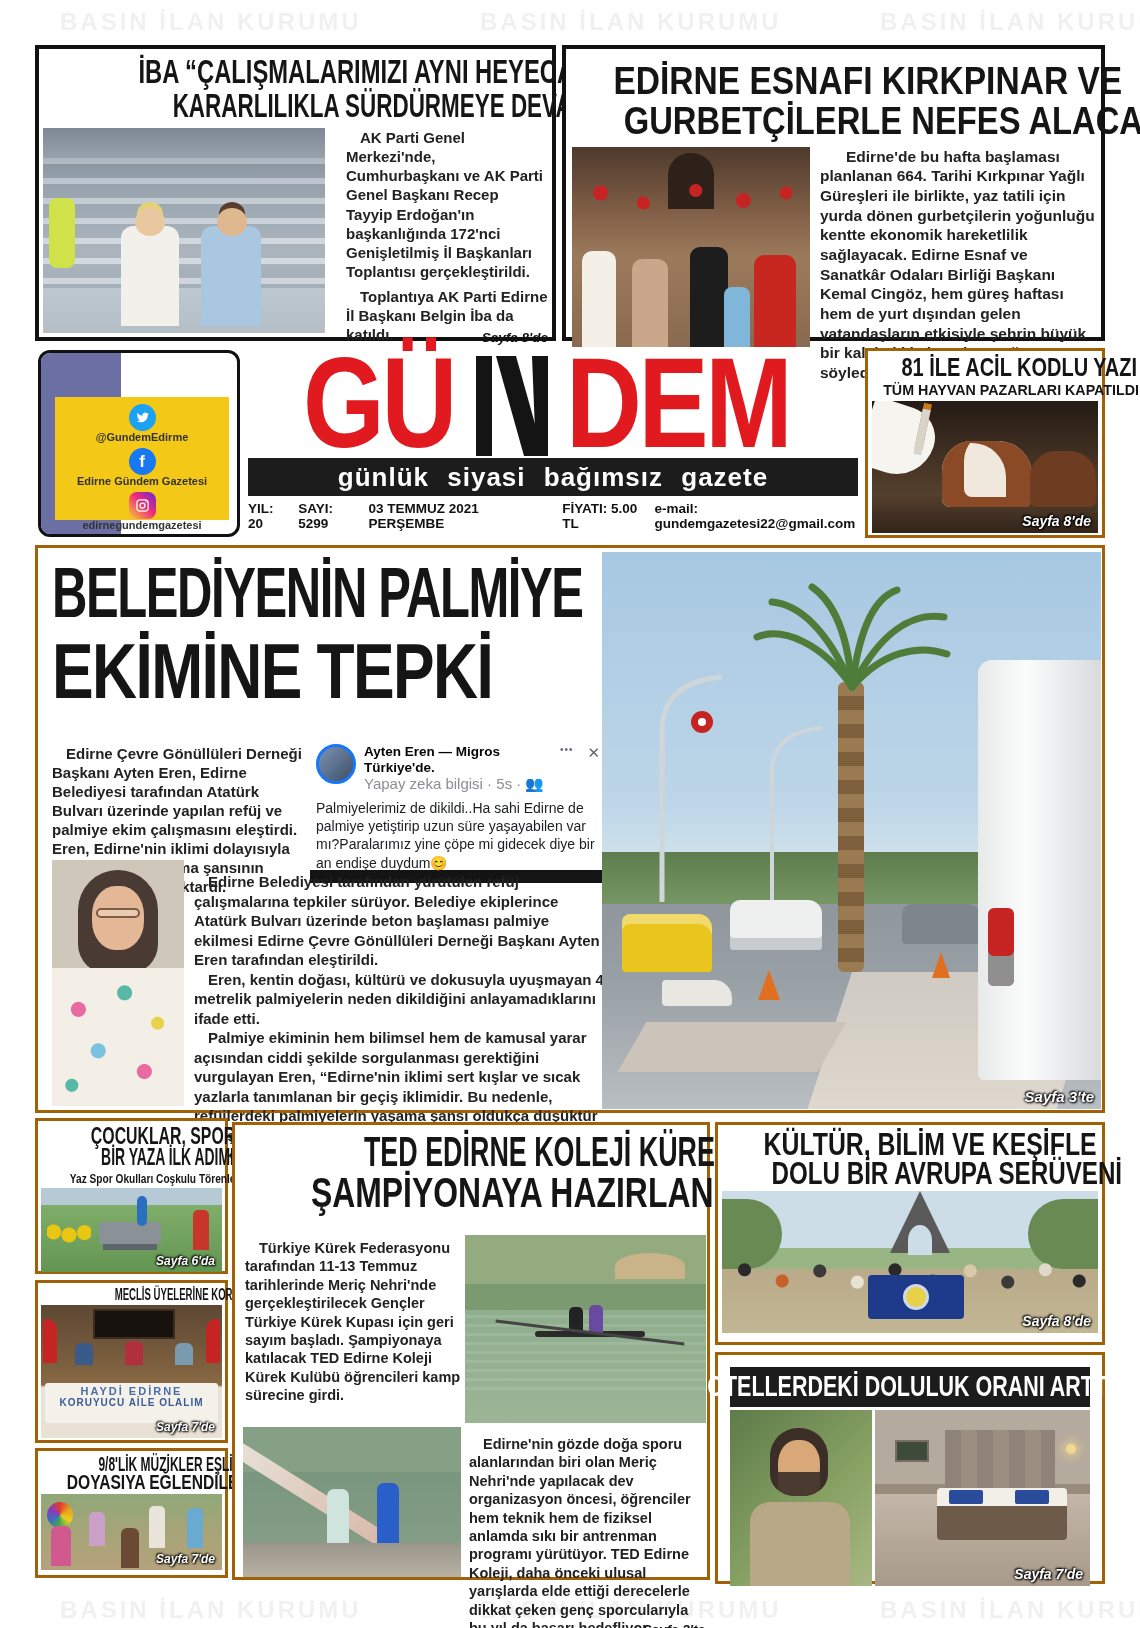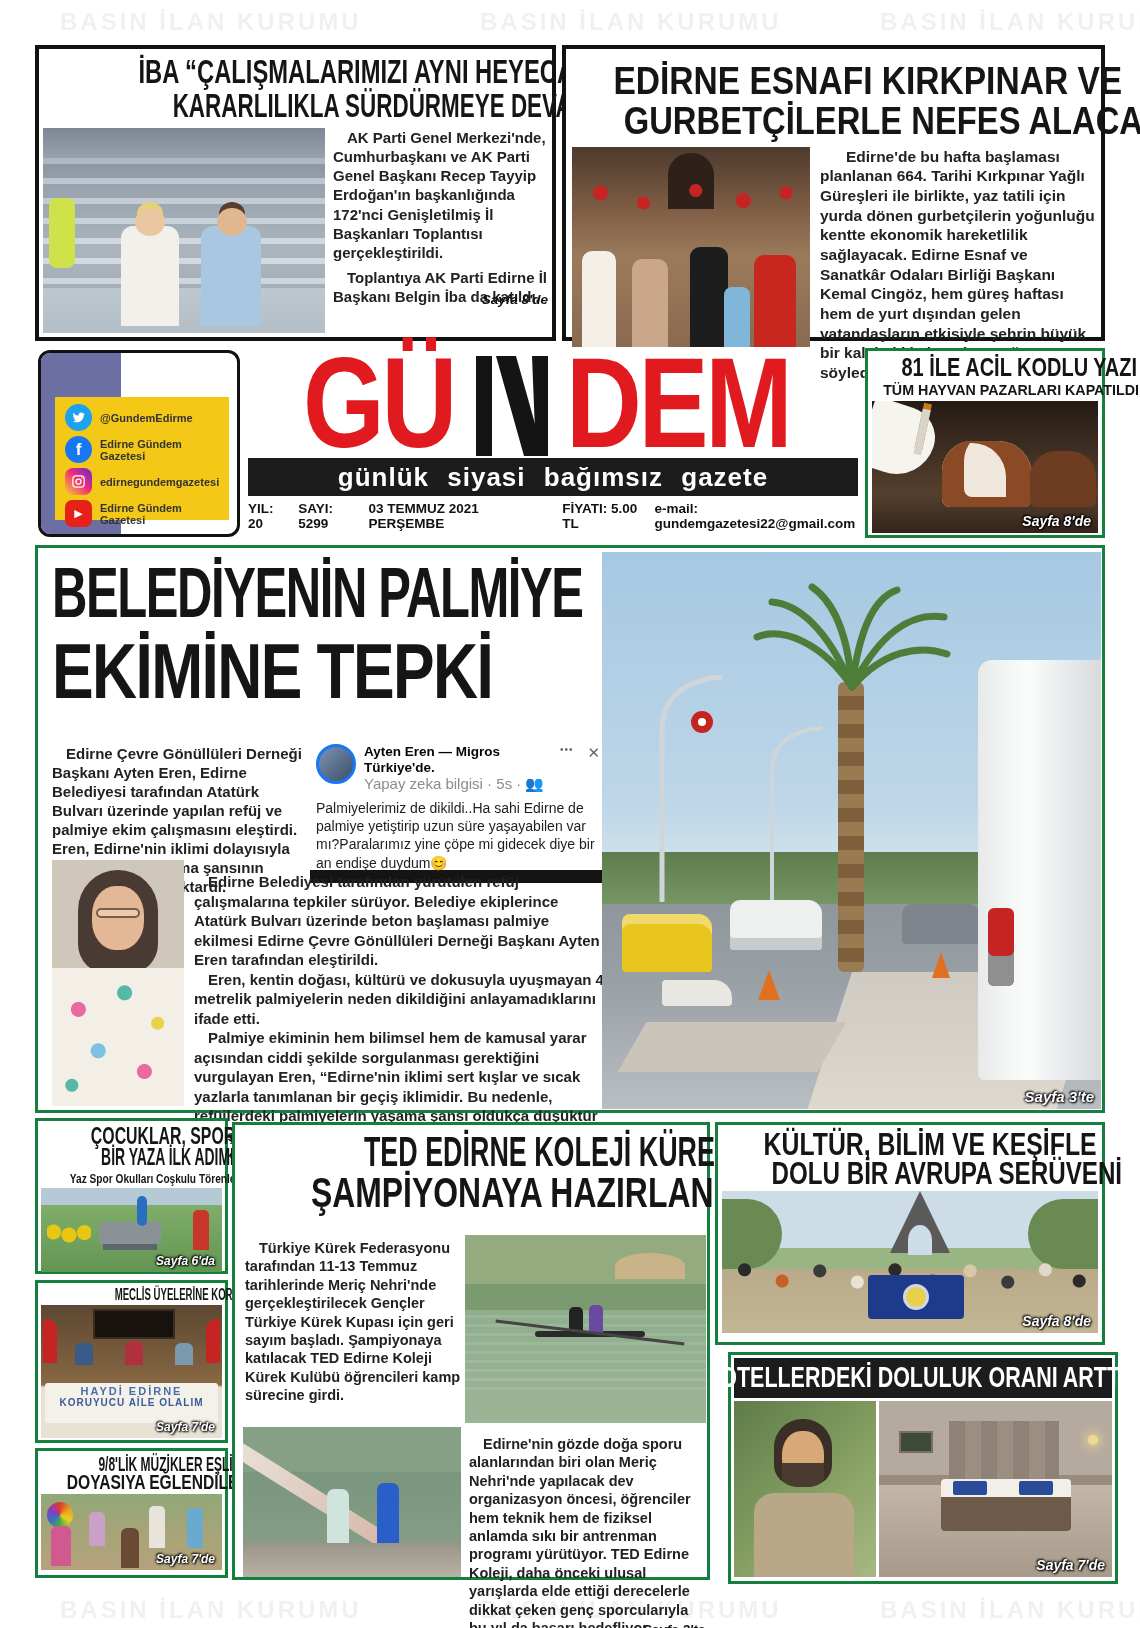--- a/index.html
+++ b/index.html
@@ -1,54 +1,54 @@
 <!DOCTYPE html>
 <html><head>
 <meta charset="utf-8">
 <style>
   html,body{margin:0;padding:0;background:#e8e8e8;}
   *{box-sizing:border-box;}
   .page{position:relative;width:1140px;height:1628px;margin:0 auto;background:#fff;
         font-family:"Liberation Sans",sans-serif;color:#1a1a1a;overflow:hidden;}
   .wm{position:absolute;opacity:.055;font-weight:700;font-size:24px;letter-spacing:3px;color:#000;pointer-events:none;white-space:nowrap;text-align:right;}
   .box{position:absolute;border:4px solid #111;background:#fff;}
-  .box3{position:absolute;border:3px solid #15803d;background:#fff;}
+  .box3{position:absolute;border:3px solid #a16207;background:#fff;}
   .hlwrap{width:100%;text-align:center;}
   .hl{display:inline-block;font-weight:800;color:#151515;white-space:nowrap;line-height:1.02;transform-origin:50% 0;}
   .hlL{display:block;font-weight:800;color:#151515;white-space:nowrap;line-height:1.0;transform-origin:0 0;}
   .bodytxt{font-weight:700;font-size:15px;line-height:1.27;color:#222;}
   .bodytxt p{margin:0 0 2px 0;text-indent:14px;}
   .ph{position:relative;overflow:hidden;}
   .pr-photo{position:absolute;right:7px;bottom:4px;color:#fff;font-weight:700;font-style:italic;font-size:14px;
             text-shadow:0 0 3px #000,1px 1px 2px #000,-1px -1px 2px #000;}
   .pr-txt{font-weight:700;font-style:italic;font-size:13.5px;color:#111;}
   .abs{position:absolute;}
   .fbmeta{color:#8a8d91;font-size:15px;}
   .sicon{width:27px;height:27px;border-radius:50%;display:flex;align-items:center;justify-content:center;flex:0 0 27px;}
-  .srow{display:flex;align-items:center;gap:8px;margin:5px 4px;}
+  .srow{display:flex;align-items:center;margin:5px 4px;flex-direction:column;}
   .srow span{font-size:11px;font-weight:700;color:#333;}
 </style>
 </head>
 <body>
 
 <div class="page">
 
   <span class="wm" style="left:60px;top:8px;">BASIN İLAN KURUMU</span>
   <span class="wm" style="left:480px;top:8px;">BASIN İLAN KURUMU</span>
   <span class="wm" style="left:880px;top:8px;">BASIN İLAN KURUMU</span>
   <span class="wm" style="left:60px;top:1596px;">BASIN İLAN KURUMU</span>
   <span class="wm" style="left:480px;top:1596px;">BASIN İLAN KURUMU</span>
   <span class="wm" style="left:880px;top:1596px;">BASIN İLAN KURUMU</span>
 
   <section class="box" style="left:35px;top:45px;width:521px;height:296px;padding:6px 4px;">
     <div class="hlwrap">
       <span class="hl" style="font-size:33px;transform:scaleX(.72);">İBA “ÇALIŞMALARIMIZI AYNI HEYECAN VE</span><br>
       <span class="hl" style="font-size:33px;transform:scaleX(.68);">KARARLILIKLA SÜRDÜRMEYE DEVAM EDİYORUZ”</span>
     </div>
-    <div style="display:flex;gap:8px;margin-top:6px;height:205px;">
+    <div style="display:flex;gap:21px;margin-top:6px;height:205px;">
       <div class="ph" style="flex:0 0 282px;background:linear-gradient(180deg,#7e8894 0%,#aab6c0 26%,#c7d0d8 60%,#b3bec7 100%);">
         <div class="abs" style="left:0;top:30px;right:0;height:130px;background:repeating-linear-gradient(180deg,rgba(255,255,255,.22) 0 6px,rgba(90,100,112,.25) 6px 20px);"></div>
         <div class="abs" style="left:78px;top:98px;width:58px;height:100px;background:#f2f0ea;border-radius:12px 12px 0 0;"></div>
         <div class="abs" style="left:92px;top:80px;width:30px;height:28px;background:#e9c89f;border-radius:50%;box-shadow:0 -8px 0 -2px #e3d27a;"></div>
         <div class="abs" style="left:158px;top:98px;width:60px;height:100px;background:#aac7e2;border-radius:12px 12px 0 0;"></div>
         <div class="abs" style="left:174px;top:80px;width:30px;height:28px;background:#dfb88f;border-radius:50%;box-shadow:0 -8px 0 -2px #5a3d2e;"></div>
         <div class="abs" style="left:6px;top:70px;width:26px;height:70px;background:#cfe24a;border-radius:8px;"></div>
       </div>
       <div class="bodytxt" style="flex:1;font-size:15px;">
         <p>AK Parti Genel Merkezi'nde, Cumhurbaşkanı ve AK Parti Genel Başkanı Recep Tayyip Erdoğan'ın başkanlığında 172'nci Genişletilmiş İl Başkanları Toplantısı gerçekleştirildi.</p>
@@ -334,21 +334,21 @@
         radial-gradient(circle at 76% 52%,#3a3a3a 0 6px,transparent 7px),
         radial-gradient(circle at 86% 30%,#e0d8c8 0 6px,transparent 7px),
         radial-gradient(circle at 95% 50%,#2a2a2a 0 6px,transparent 7px);"></div>
       <div class="abs" style="left:146px;top:84px;width:96px;height:44px;background:#1e3a8a;border-radius:4px;display:flex;align-items:center;justify-content:center;">
         <div style="width:26px;height:26px;border-radius:50%;background:#e8d048;border:3px solid #cfd8e8;"></div>
       </div>
       <span class="pr-photo">Sayfa 8'de</span>
     </div>
   </section>
 
-  <section class="box3" style="left:715px;top:1352px;width:390px;height:232px;padding:3px;margin-left:13px;">
+  <section class="box3" style="left:715px;top:1352px;width:390px;height:232px;padding:12px;">
     <div style="background:#1c1c1c;height:40px;display:flex;align-items:center;justify-content:center;">
       <span class="hl" style="font-size:29px;color:#fff;transform:scaleX(.74);">OTELLERDEKİ DOLULUK ORANI ARTTI</span>
     </div>
     <div style="display:flex;gap:3px;margin-top:3px;height:176px;">
       <div class="ph" style="flex:0 0 142px;background:linear-gradient(135deg,#5e7c4a 0%,#86a062 55%,#a8b884 100%);">
         <div class="abs" style="left:40px;top:18px;width:58px;height:66px;background:#3a2e26;border-radius:28px 28px 20px 20px;"></div>
         <div class="abs" style="left:48px;top:30px;width:42px;height:52px;background:#d8a878;border-radius:45%;"></div>
         <div class="abs" style="left:48px;top:62px;width:42px;height:24px;background:#4a3a30;border-radius:0 0 40% 40%;"></div>
         <div class="abs" style="left:20px;top:92px;width:100px;height:84px;background:#b8a888;border-radius:20px 20px 0 0;"></div>
       </div>

